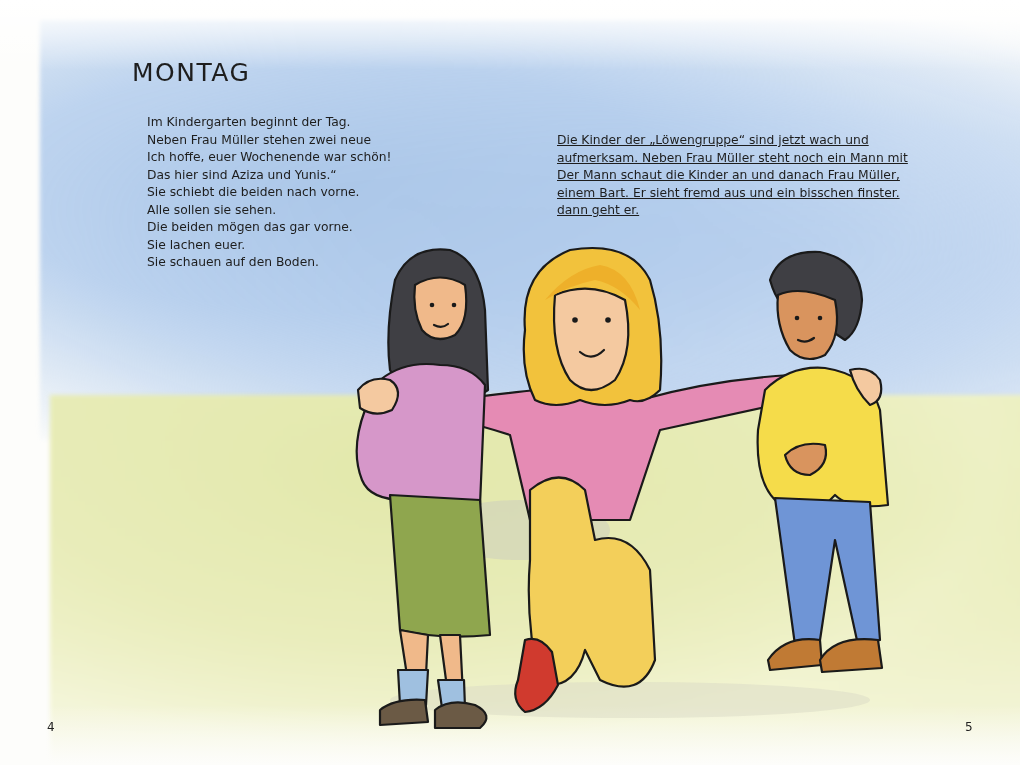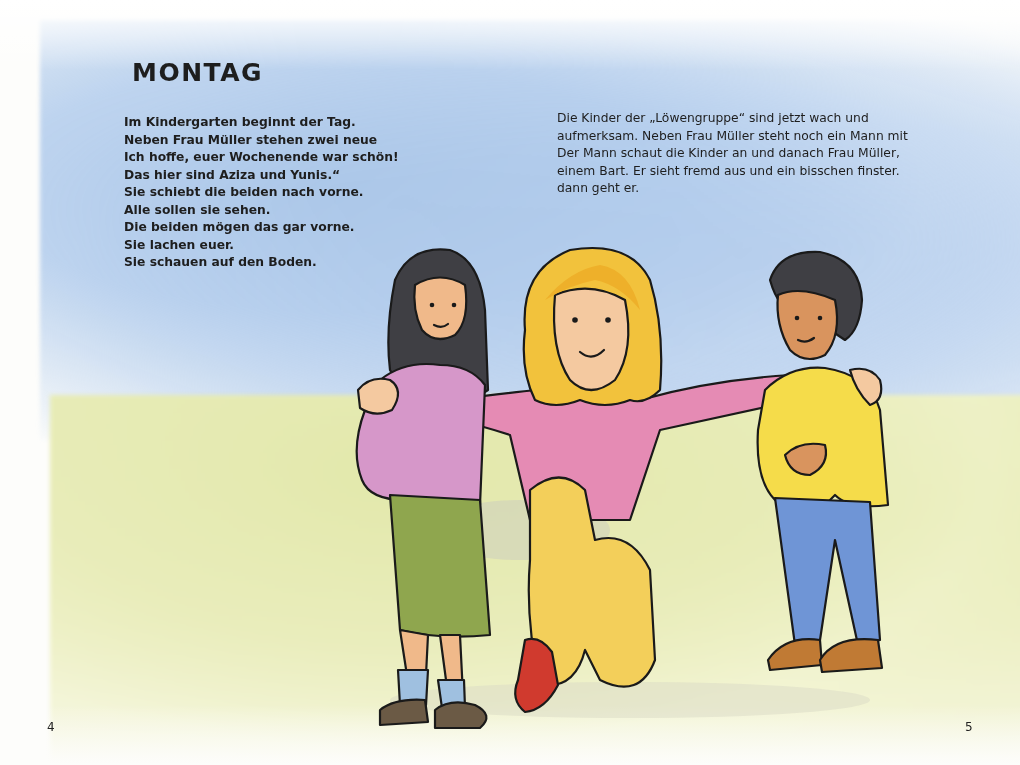--- a/index.html
+++ b/index.html
@@ -33,29 +33,29 @@
         linear-gradient(#e2e8aa, #eef0c8 60%, #f8f8ea);
       filter: blur(2px);
     }
     .ground-fade {
       position: absolute; left: 0; bottom: 0; width: 1020px; height: 60px;
       background: linear-gradient(rgba(253,253,251,0), #fdfdfb);
     }
 
     .title {
       position: absolute; left: 132px; top: 58px;
-      font-family: "DejaVu Sans", sans-serif; font-weight: bold;
+      font-family: "DejaVu Sans", sans-serif; font-weight: normal;
       font-size: 25px; letter-spacing: 1.5px; color: #1e1e1e;
     }
     .text-block {
       position: absolute; font-size: 12.3px; line-height: 17.5px; color: #1e1e1e;
     }
     .text-block .line { display: block; white-space: nowrap; }
-    .left-text { left: 124px; top: 114px; font-weight: bold; }
-    .right-text { left: 557px; top: 110px; }
+    .left-text { left: 147px; top: 114px; }
+    .right-text { left: 557px; top: 132px; text-decoration: underline; }
 
     .page-number { position: absolute; font-size: 12px; color: #222; }
     .page-left { left: 47px; top: 720px; }
     .page-right { left: 965px; top: 720px; }
 
     .illustration { position: absolute; left: 330px; top: 240px; width: 580px; height: 490px; }
   </style>
 </head>
 <body>
 

